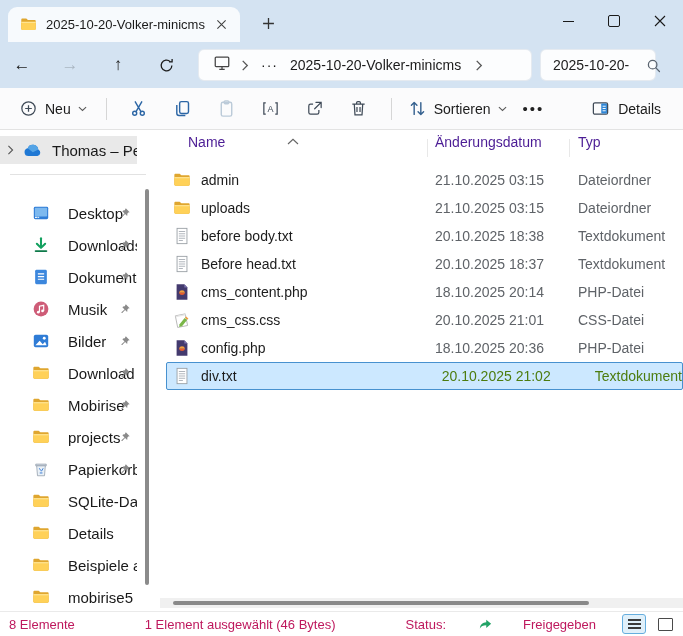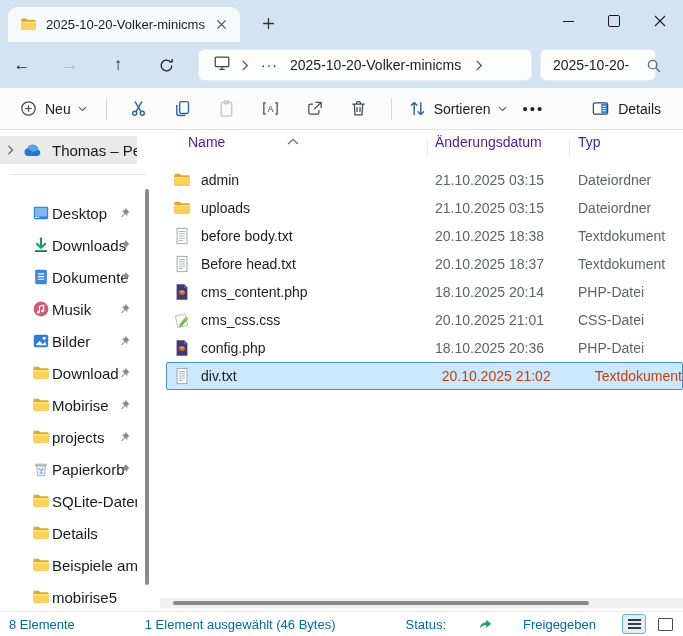--- a/index.html
+++ b/index.html
@@ -59,21 +59,21 @@
   
   .sidebar{position:absolute;left:0;top:0;width:156px;bottom:0;overflow:hidden;background:#fff;}
   .sb-top{margin-top:5px;height:28px;width:137px;background:#e9e9e9;display:flex;align-items:center;overflow:hidden;}
   .sb-top .chev{width:20px;display:flex;justify-content:center;flex:0 0 auto;}
   .sb-top .cloud{width:21px;height:14px;flex:0 0 auto;margin-left:2px;}
   .sb-top .sb-label{margin-left:9px;}
   .sb-sep{height:1px;background:#e2e2e2;margin:10px 10px 0 10px;}
   .sb-list{margin-top:22px;}
   .sb-item{position:relative;height:32px;width:137px;display:flex;align-items:center;overflow:hidden;border-radius:4px;}
   .sb-icon{margin-left:32px;width:18px;height:18px;flex:0 0 auto;}
-  .sb-label{margin-left:2px;font-size:15px;color:#191919;white-space:nowrap;overflow:hidden;flex:1;}
+  .sb-label{margin-left:18px;font-size:15px;color:#191919;white-space:nowrap;overflow:hidden;flex:1;}
   .pin{position:absolute;right:6px;top:9px;width:13px;height:13px;}
   .vscroll{position:absolute;left:145px;top:58px;width:4px;height:396px;background:#8b8b8b;border-radius:2px;}
 
   
   .filepane{position:absolute;left:160px;top:0;right:0;bottom:0;}
   .flheader{position:relative;height:28px;margin-top:3px;display:flex;font-size:14px;color:#4c1d95;align-items:flex-start;}
   .fl-h-name{width:267px;box-sizing:border-box;padding-left:28px;}
   .fl-h-date{width:142px;box-sizing:border-box;padding-left:8px;}
   .fl-h-type{flex:1;box-sizing:border-box;padding-left:9px;}
   .hdiv{position:absolute;top:5px;width:1px;height:18px;background:#e8e8e8;}
@@ -81,27 +81,27 @@
   .sortcaret{position:absolute;left:127px;top:-2px;width:12px;height:7px;}
   .rows{margin-top:4px;}
   .frow{position:relative;height:28px;margin-left:6px;display:flex;align-items:center;font-size:14px;
         box-sizing:border-box;border:1px solid transparent;}
   .frow.selected{background:#cce8ff;border-color:#4791cf;border-radius:2px;}
   .fc-name{width:261px;display:flex;align-items:center;box-sizing:border-box;padding-left:6px;overflow:hidden;}
   .ficon{width:18px;height:18px;flex:0 0 auto;}
   .fname{margin-left:10px;color:#1c1c1c;white-space:nowrap;}
   .fc-date{width:142px;box-sizing:border-box;padding-left:7px;color:#5f6368;white-space:nowrap;}
   .fc-type{flex:1;box-sizing:border-box;padding-left:8px;color:#5f6368;white-space:nowrap;}
-  .frow.selected .fc-date,.frow.selected .fc-type{color:#c2410c;margin-left:14px;}
+  .frow.selected .fc-date,.frow.selected .fc-type{color:#4d7c0f;margin-left:14px;}
   .hscroll{position:absolute;left:0;right:0;bottom:4px;height:10px;background:#f0f0f0;}
   .hthumb{position:absolute;left:13px;top:3px;width:416px;height:4px;background:#898989;border-radius:2px;}
 
   
   .statusbar{position:absolute;left:0;right:0;bottom:0;height:24px;background:#fff;border-top:1px solid #eaeaea;
-       display:flex;align-items:center;font-size:13px;color:#0369a1;gap:26px;}
+       display:flex;align-items:center;font-size:13px;color:#be185d;gap:26px;}
   .st-item{margin-left:9px;white-space:nowrap;}
   .st-div{width:1px;height:13px;background:#d8d8d8;margin-left:9px;}
   .st-share{width:15px;height:15px;margin-left:6px;}
   .st-status-val{margin-left:4px;}
   .view-toggles{margin-left:auto;margin-right:9px;display:flex;gap:7px;}
   .vt{width:24px;height:20px;border:1px solid transparent;background:transparent;border-radius:3px;
        display:flex;align-items:center;justify-content:center;padding:0;}
   .vt.active{background:#e0f0fa;border-color:#66aede;}
   .vt .lines{display:flex;flex-direction:column;gap:2.5px;}
   .vt .lines i{display:block;width:13px;height:1.4px;background:#3a3a3a;}

